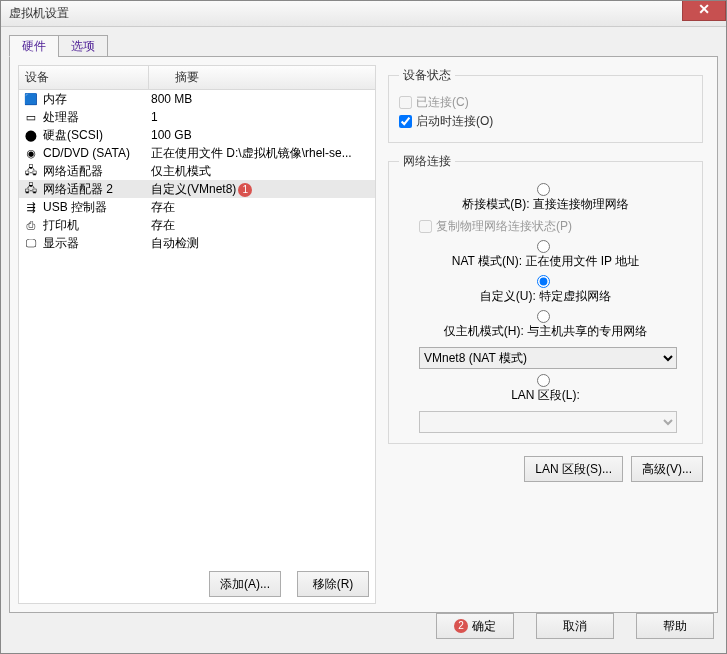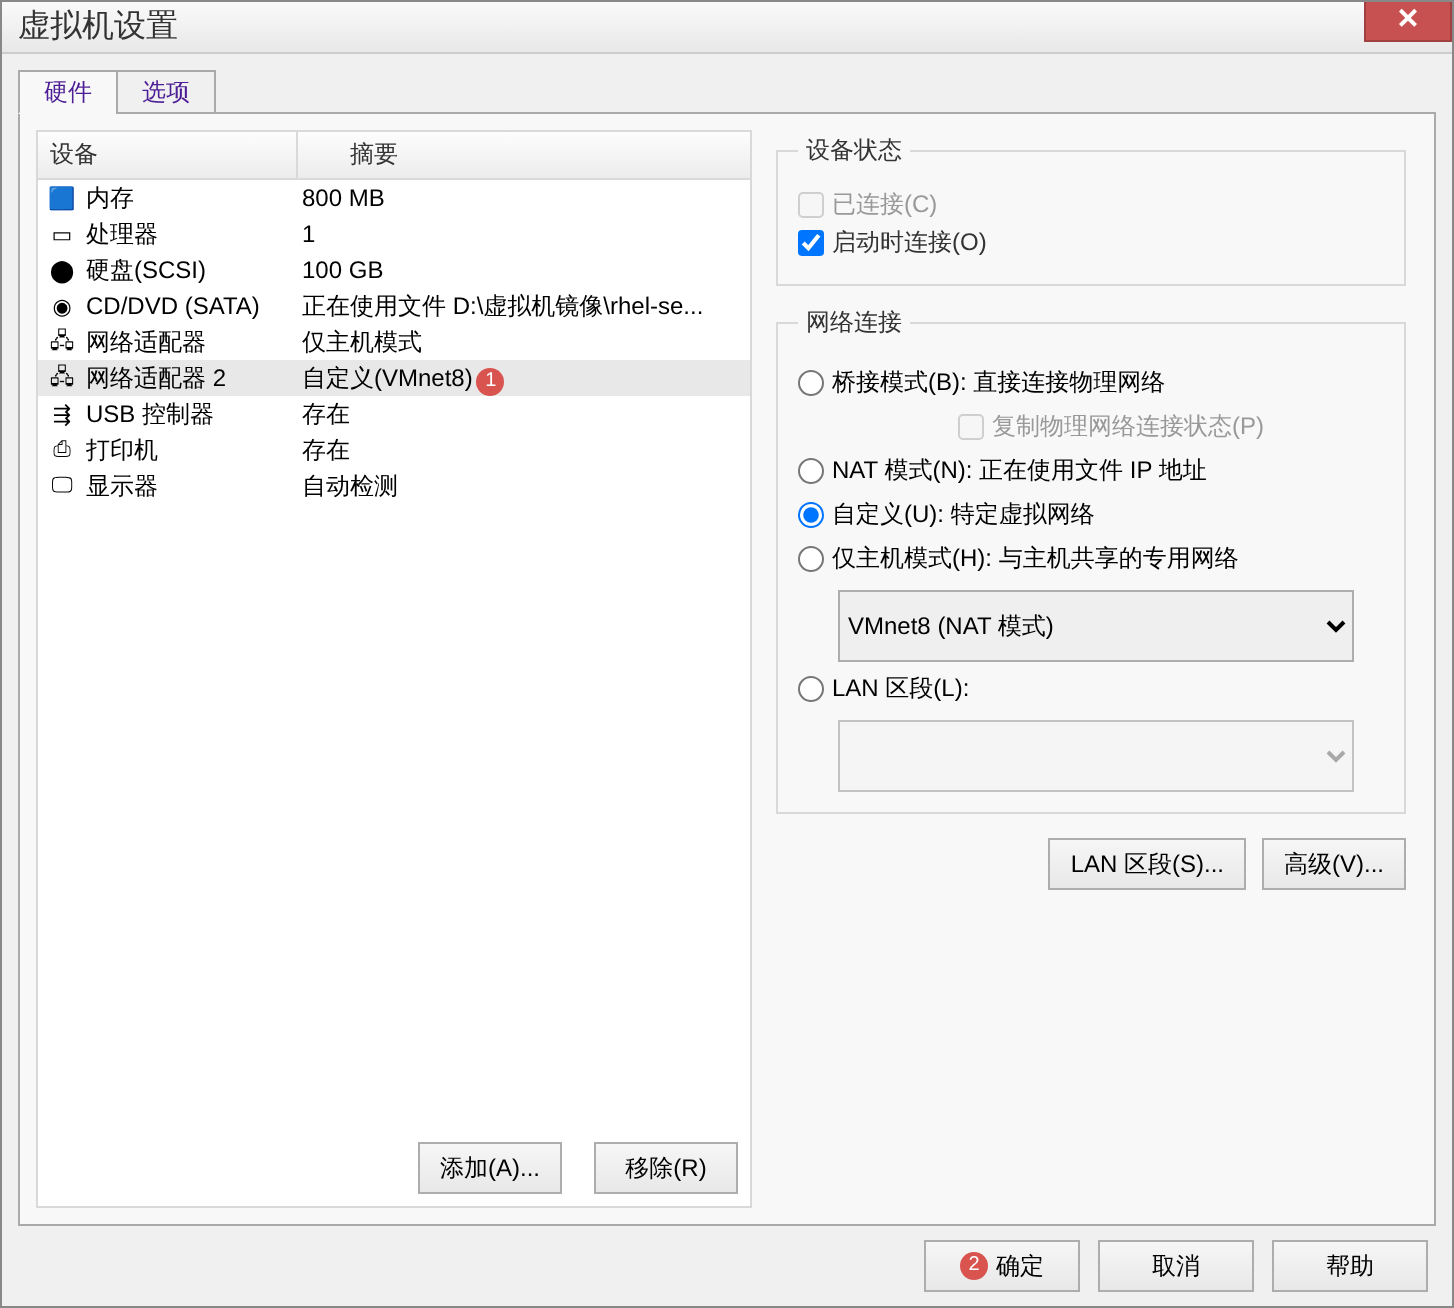--- a/index.html
+++ b/index.html
@@ -1,19 +1,19 @@
 <!DOCTYPE html>
 <html><head>
 <meta charset="utf-8">
 <style>
 * { box-sizing: border-box; margin: 0; padding: 0; }
 body { font-family: "Microsoft YaHei", "Segoe UI", Tahoma, sans-serif; font-size: 12px; background: #d4d0c8; width: 727px; height: 654px; overflow: hidden; }
 .window { width: 727px; height: 654px; background: #f0f0f0; border: 1px solid #888; display: flex; flex-direction: column; }
 .titlebar { height: 26px; background: linear-gradient(#fafafa,#e8e8e8); border-bottom: 1px solid #ccc; display: flex; align-items: center; padding: 0 4px; position: relative; }
-.titlebar .title { font-size: 16px; color: #333; padding-left: 4px; }
+.titlebar .title { font-size: 12px; color: #333; padding-left: 4px; }
 .close-btn { position: absolute; right: 0; top: 0; width: 44px; height: 20px; background: #c75050; border: 1px solid #a04040; color: #fff; text-align: center; line-height: 16px; font-weight: bold; font-size: 14px; border-top: none; }
 .close-btn::after { content: "✕"; }
 .body { flex: 1; display: flex; flex-direction: column; padding: 8px 8px 0 8px; }
 .tabs { display: flex; height: 22px; margin-bottom: -1px; position: relative; z-index: 2; }
 .tab { padding: 2px 12px; border: 1px solid #aaa; background: #f0f0f0; margin-right: -1px; border-bottom: 1px solid #aaa; color: #4c1d95; }
 .tab.active { background: #f8f8f8; border-bottom: 1px solid #f8f8f8; }
 .panel { flex: 1; border: 1px solid #aaa; background: #f8f8f8; display: flex; padding: 8px; position: relative; z-index: 1; }
 .left { width: 358px; border: 1px solid #d9d9d9; background: #fff; display: flex; flex-direction: column; }
 .list-head { display: flex; background: linear-gradient(#fdfdfd,#ececec); border-bottom: 1px solid #d9d9d9; }
 .list-head .col { padding: 3px 6px; font-size: 12px; color: #333; }
@@ -27,27 +27,27 @@
 .row .sum { flex: 1; white-space: nowrap; overflow: hidden; text-overflow: ellipsis; }
 .badge { display: inline-block; width: 14px; height: 14px; background: #d9534f; color: #fff; border-radius: 50%; font-size: 10px; line-height: 14px; text-align: center; margin-left: 2px; }
 .left-buttons { padding: 6px 6px 6px 6px; display: flex; justify-content: flex-end; gap: 16px; }
 .btn { min-width: 72px; height: 26px; border: 1px solid #adadad; background: linear-gradient(#f6f6f6,#e8e8e8); padding: 0 10px; font-size: 12px; cursor: pointer; }
 .right { flex: 1; padding: 2px 6px 6px 12px; display: flex; flex-direction: column; }
 fieldset { border: 1px solid #d9d9d9; margin-bottom: 10px; padding: 8px 10px 10px 10px; }
 legend { font-size: 12px; padding: 0 4px; color: #333; }
 .chk-row { display: flex; align-items: center; margin: 2px 0; font-size: 12px; color: #333; }
 .chk-row input { margin-right: 4px; }
 .chk-row.disabled { color: #999; }
-.radio-row { display: flex; align-items: center; margin: 5px 0; font-size: 12px; }
+.radio-row { display: flex; align-items: center; margin: 5px 0; font-size: 12px; flex-direction: column; }
 .radio-row input { margin-right: 4px; }
-.indent { margin-left: 20px; justify-content: center; }
-select.combo { width: 258px; height: 36px; border: 1px solid #adadad; font-size: 12px; margin-top: 2px; }
+.indent { margin-left: 20px; }
+select.combo { width: 258px; height: 22px; border: 1px solid #adadad; font-size: 12px; margin-top: 2px; }
 select.combo:disabled { background: #f4f4f4; color: #888; }
 .right-buttons { display: flex; justify-content: flex-end; gap: 8px; margin-top: 2px; }
-.footer { height: 40px; display: flex; align-items: center; justify-content: flex-end; padding: 0 12px; gap: 9px; border-top: 0; background: #f0f0f0; }
+.footer { height: 40px; display: flex; justify-content: flex-end; padding: 0 12px; gap: 22px; border-top: 0; background: #f0f0f0; }
 .footer .btn { min-width: 78px; }
 .badge2 { display:inline-block;width:14px;height:14px;background:#d9534f;color:#fff;border-radius:50%;font-size:10px;line-height:14px;text-align:center;margin-right:4px;vertical-align:middle;}
 </style>
 </head>
 <body>
 
 <div class="window">
   <div class="titlebar">
     <span class="title">虚拟机设置</span>
     <div class="close-btn"></div>

